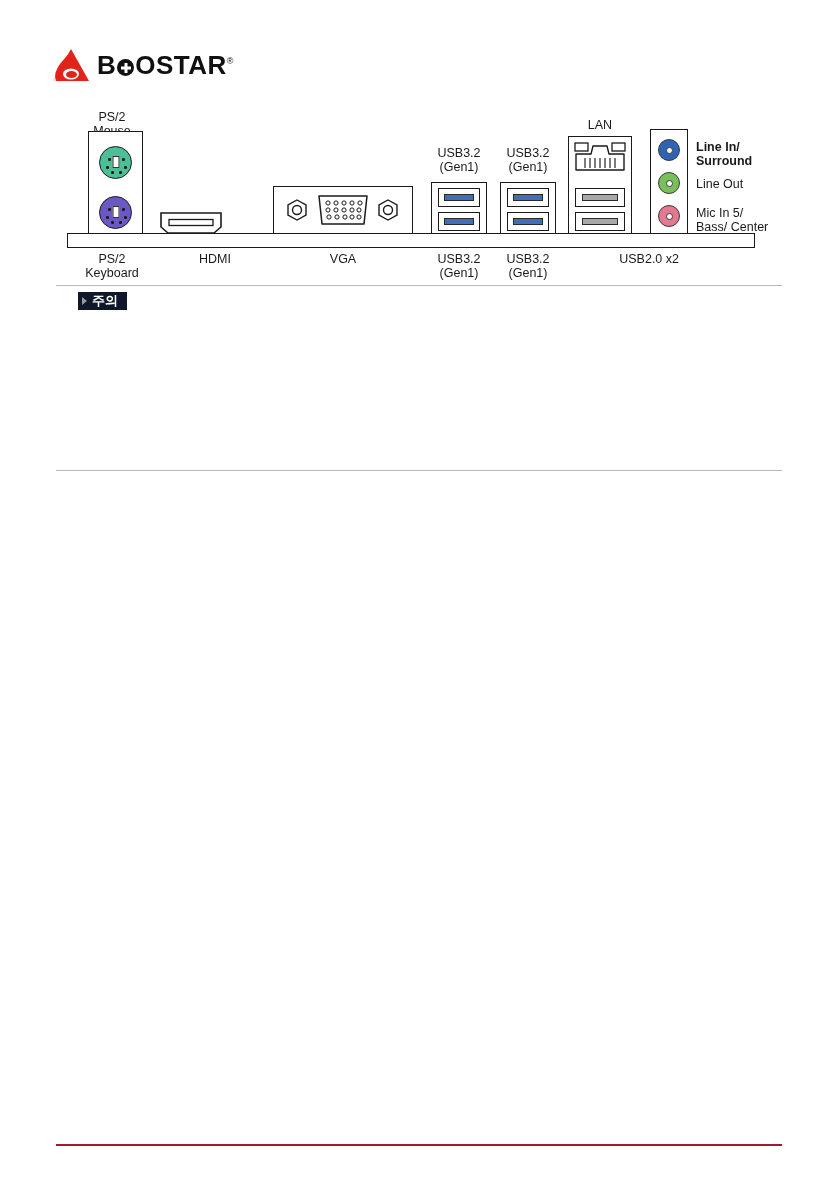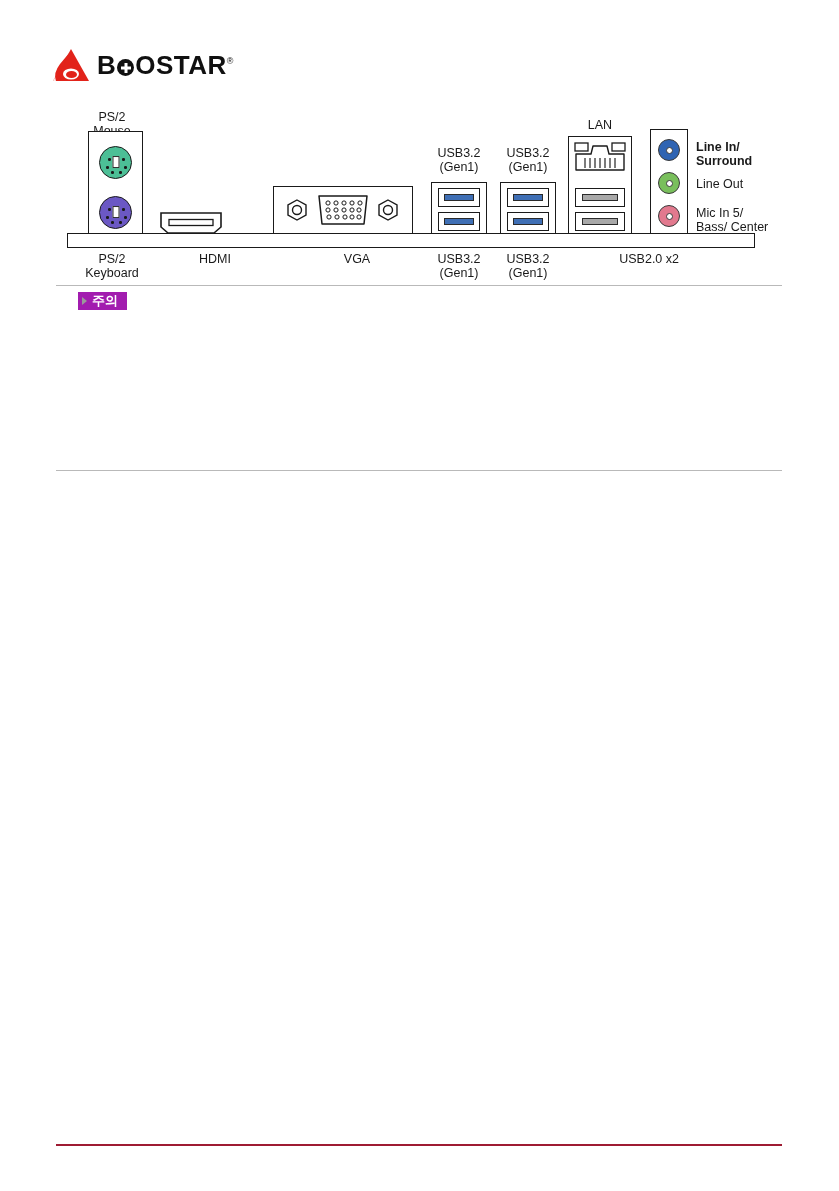--- a/index.html
+++ b/index.html
@@ -257,21 +257,21 @@
     top: 285px;
     width: 726px;
     height: 1px;
     background: #b9b9b9;
   }
   #note-badge {
     position: absolute;
     left: 78px;
     top: 292px;
     height: 18px;
-    background: #a21caf;
+    background: #0f172a;
     color: #ffffff;
     font-size: 13px;
     font-weight: bold;
     line-height: 18px;
     padding: 0 9px 0 14px;
     box-sizing: border-box;
     white-space: nowrap;
   }
   #note-badge-arrow {
     position: absolute;
@@ -446,21 +446,21 @@
 Surround</div>
   <div class="audio-label" id="audio-label-1">Line Out</div>
   <div class="audio-label" id="audio-label-2">Mic In 5/
 Bass/ Center</div>
 
   <div id="shield-bar"></div>
 
   <div class="lbl" style="left:72px; top:252px; width:80px;">PS/2
 Keyboard</div>
   <div class="lbl" style="left:151px; top:252px; width:80px;text-align:right;">HDMI</div>
-  <div class="lbl" style="left:317px; top:252px; width:80px;">VGA</div>
+  <div class="lbl" style="left:303px; top:252px; width:80px;">VGA</div>
   <div class="lbl" style="left:419px; top:252px; width:80px;">USB3.2
 (Gen1)</div>
   <div class="lbl" style="left:488px; top:252px; width:80px;">USB3.2
 (Gen1)</div>
   <div class="lbl lbl-left" style="left:569px; top:252px; width:110px;">USB2.0 x2</div>
 
 </div>
 
 <div id="note-rule-top"></div>
 

